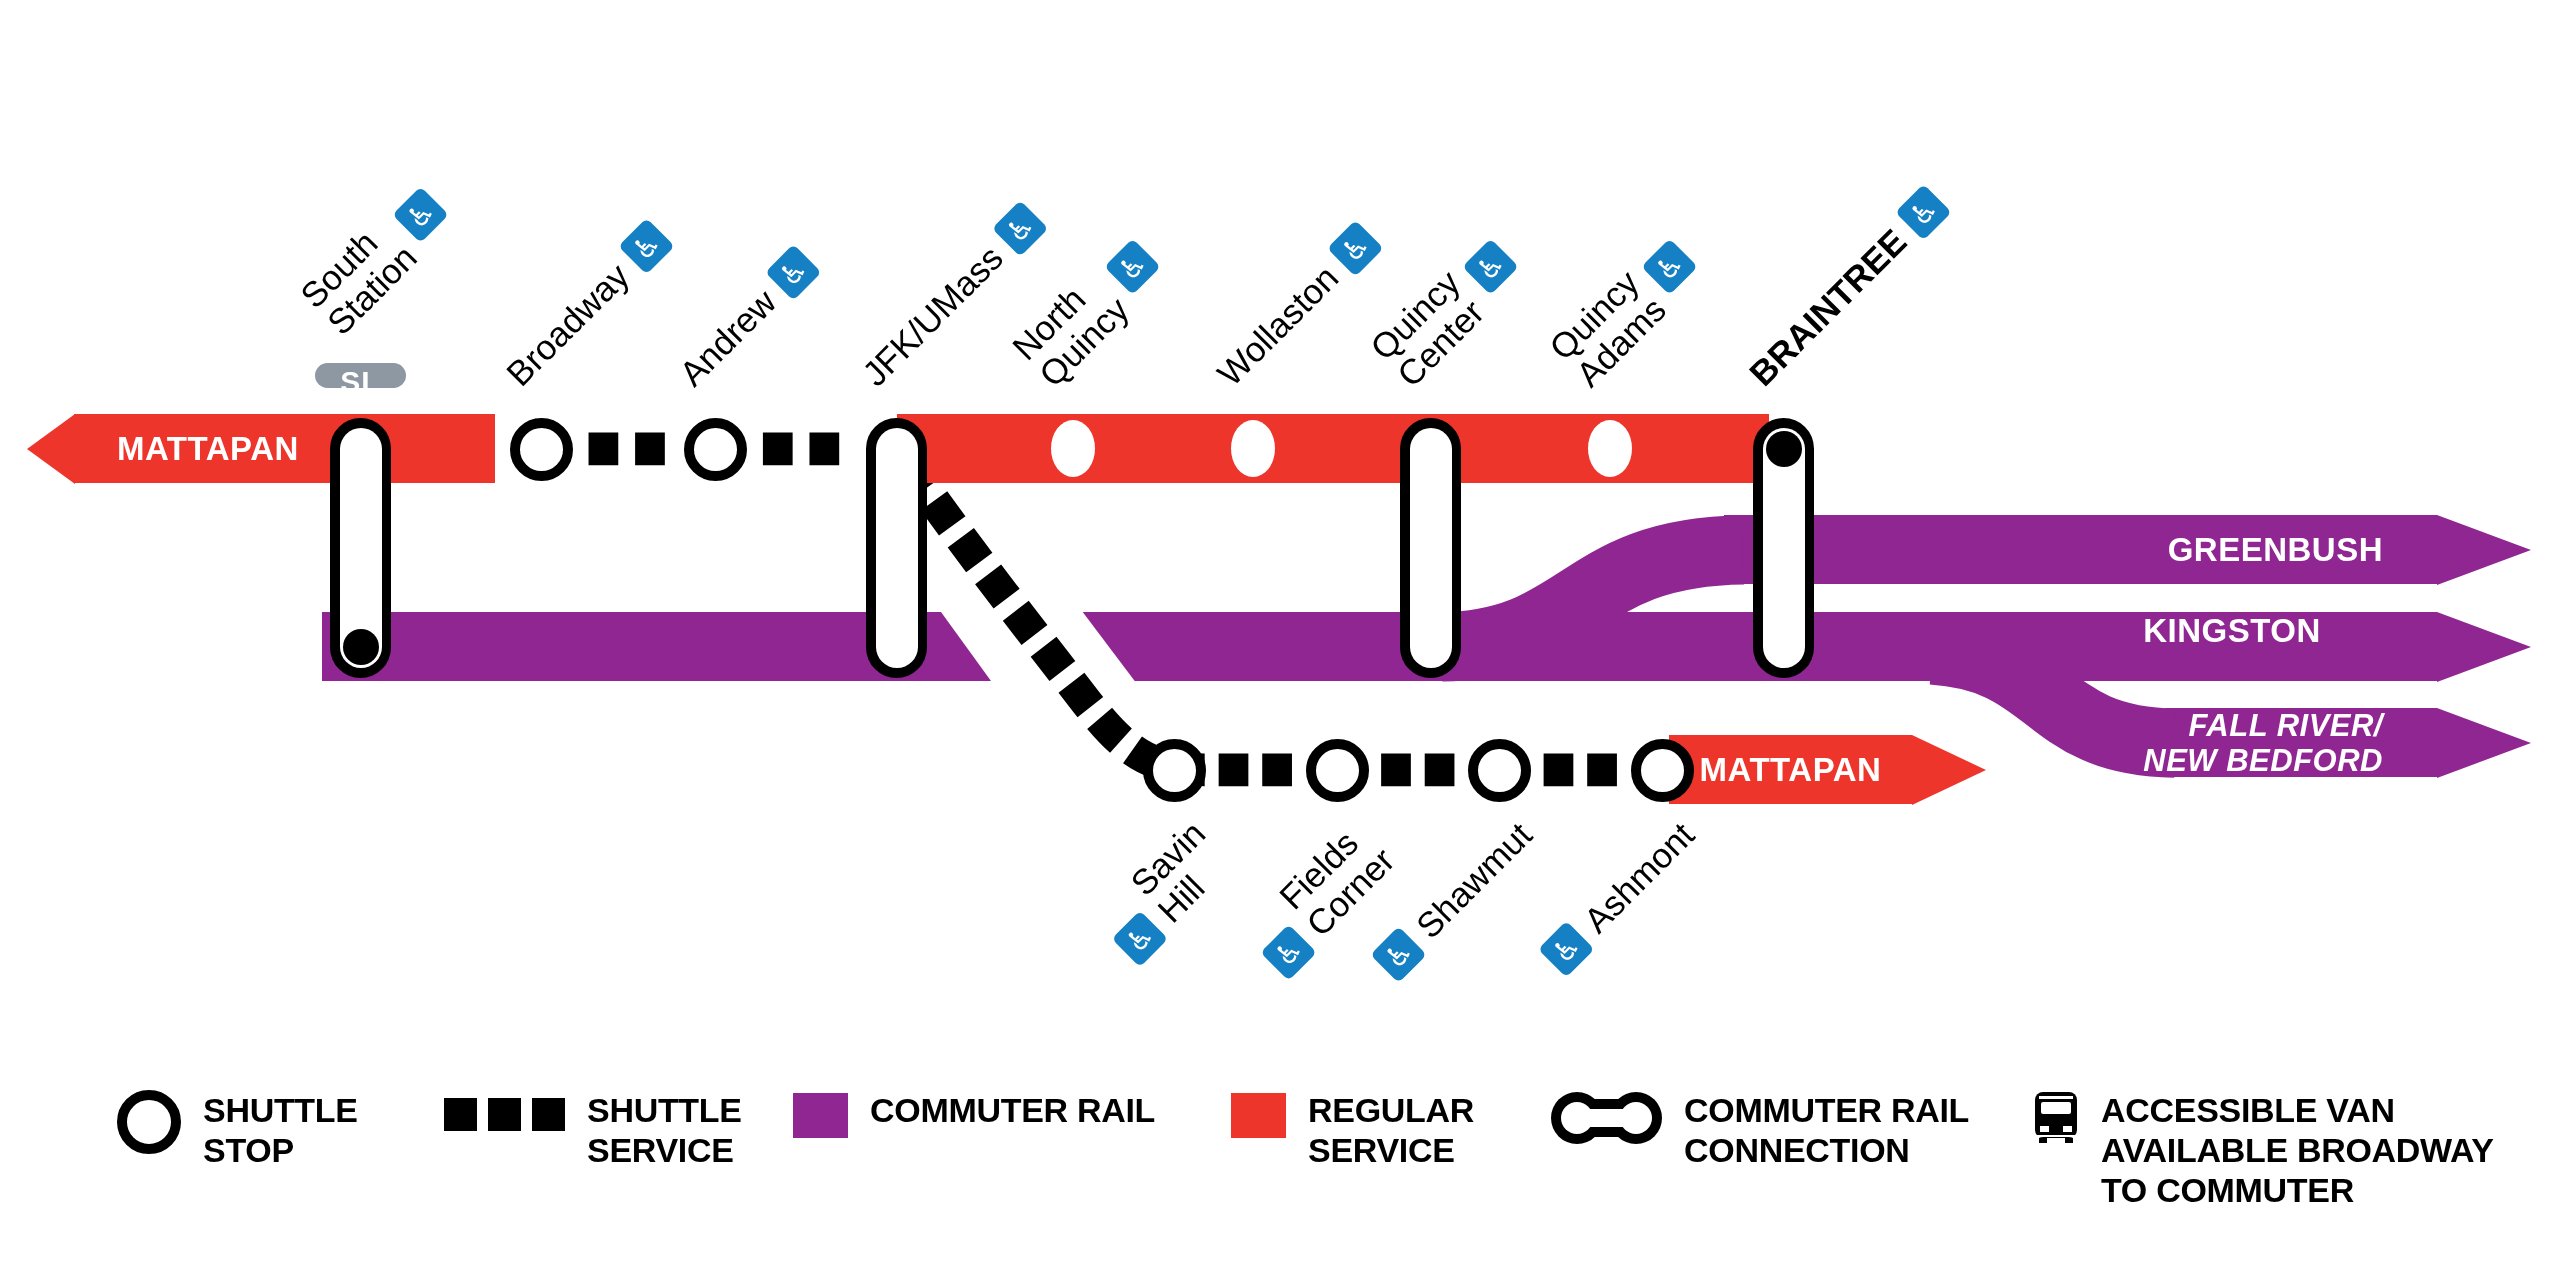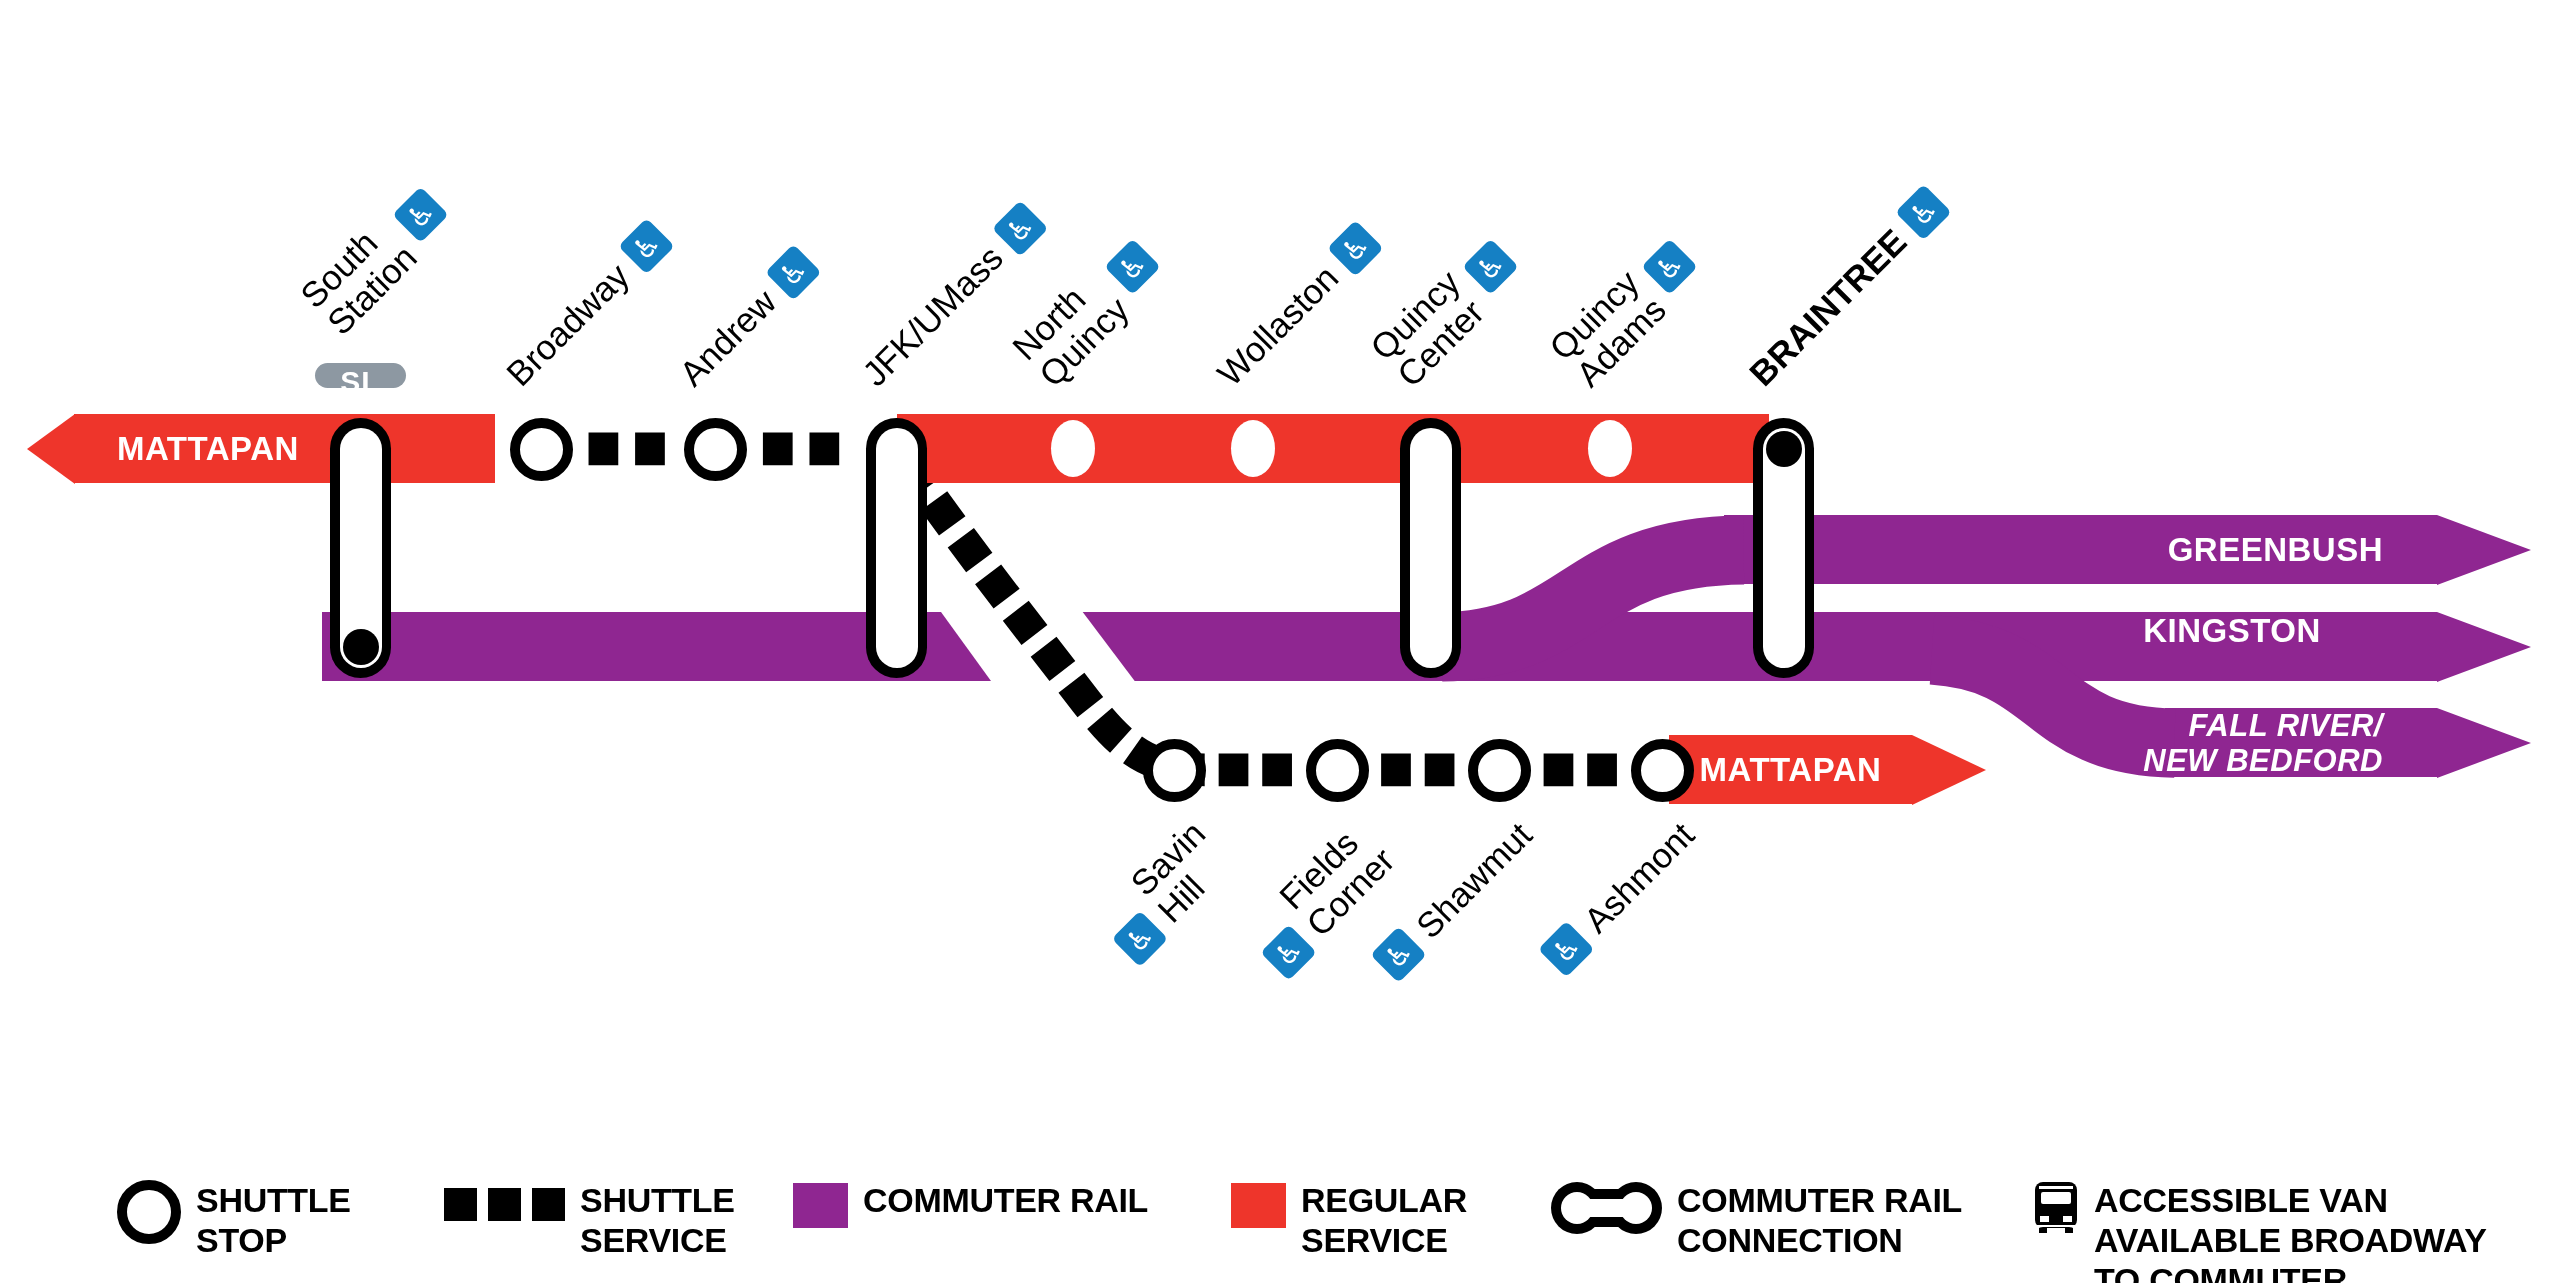--- a/index.html
+++ b/index.html
@@ -28,21 +28,21 @@
   
   .dot-plain{position:absolute;width:44px;height:57px;border-radius:50%;background:#fff;}
   .ring{position:absolute;width:43px;height:43px;border-radius:50%;background:#fff;border:10px solid #000;}
   .cap-out{position:absolute;width:61px;height:260px;border-radius:31px;background:#000;}
   .cap-in{position:absolute;width:42px;height:240px;border-radius:21px;background:#fff;}
   .cap-dot{position:absolute;width:36px;height:36px;border-radius:50%;background:#000;}
   
   .sl{position:absolute;left:315px;top:363px;width:91px;height:25px;border-radius:19px;background:#8d98a2;
       color:#fff;font-weight:bold;font-size:30px;line-height:38px;text-align:center;letter-spacing:1px;}
   
-  .lg{position:absolute;top:1180px;display:flex;align-items:flex-start;gap:15px;color:#000;}
+  .lg{position:absolute;top:1090px;display:flex;align-items:flex-start;gap:22px;color:#000;}
   .lg-t{font-weight:bold;font-size:34px;line-height:40px;white-space:pre-line;letter-spacing:-0.3px;}
   .lg-circle{width:44px;height:44px;border-radius:50%;background:#fff;border:10px solid #000;margin-top:0px;flex:0 0 auto;}
   .sqrow{display:flex;gap:11px;margin-top:8px;}
   .sq{width:33px;height:33px;background:#000;}
   .swatch{width:55px;height:45px;margin-top:3px;}
   .db{position:relative;width:111px;height:52px;margin-top:2px;flex:0 0 auto;}
   .db div{position:absolute;}
   .van{position:relative;width:46px;height:55px;margin-top:0;flex:0 0 auto;}
   .van div{position:absolute;}
 </style>

